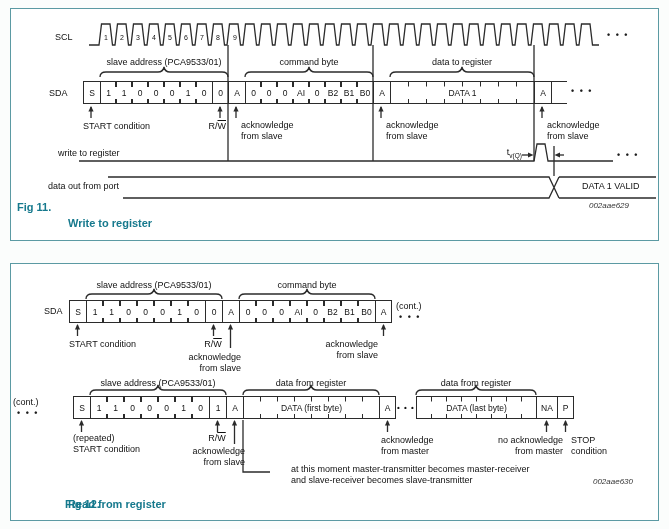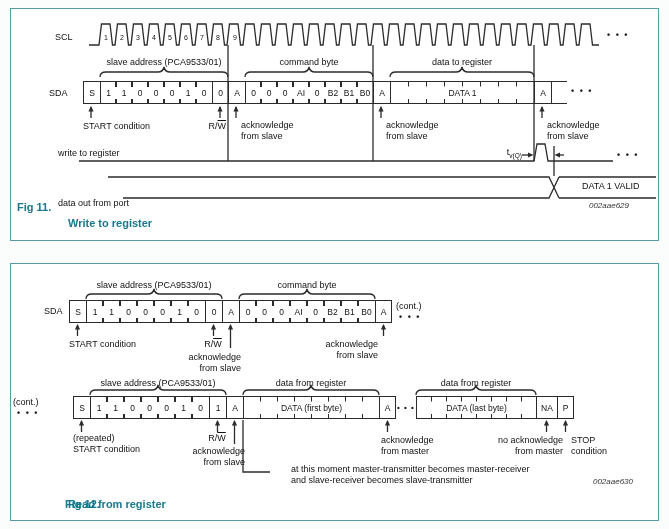--- a/index.html
+++ b/index.html
@@ -126,21 +126,21 @@
 from slave</div>
   <div class="lbl ml" style="left:375px;top:111px;">acknowledge
 from slave</div>
   <div class="lbl ml" style="left:536px;top:111px;">acknowledge
 from slave</div>
 
   <span class="lbl" style="left:47px;top:139px;">write to register</span>
   <div class="lbl rt" style="left:471px;top:138px;width:40px;"><span>t</span><sub>v(Q)</sub></div>
   <span class="dots" style="left:606px;top:141px;">• • •</span>
 
-  <span class="lbl" style="left:47px;top:172px;margin-top:17px;">data out from port</span>
+  <span class="lbl" style="left:37px;top:172px;">data out from port</span>
   <span class="lbl" style="left:552px;top:172px;padding-left:19px;">DATA 1 VALID</span>
   <div class="it rt" style="left:518px;top:192px;width:100px;">002aae629</div>
 
   <span class="cap" style="left:6px;top:192px;">Fig 11.</span>
   <span class="cap" style="left:57px;top:208px;">Write to register</span>
 </div>
 
 <div class="panel" id="panel2">
   <svg class="ov" width="647" height="256" viewBox="0 0 647 256">
     <path d="M75,35 Q75,30 81,30 L137,30 Q142,30 143,25 Q144,30 149,30 L205,30 Q211,30 211,35"></path>

